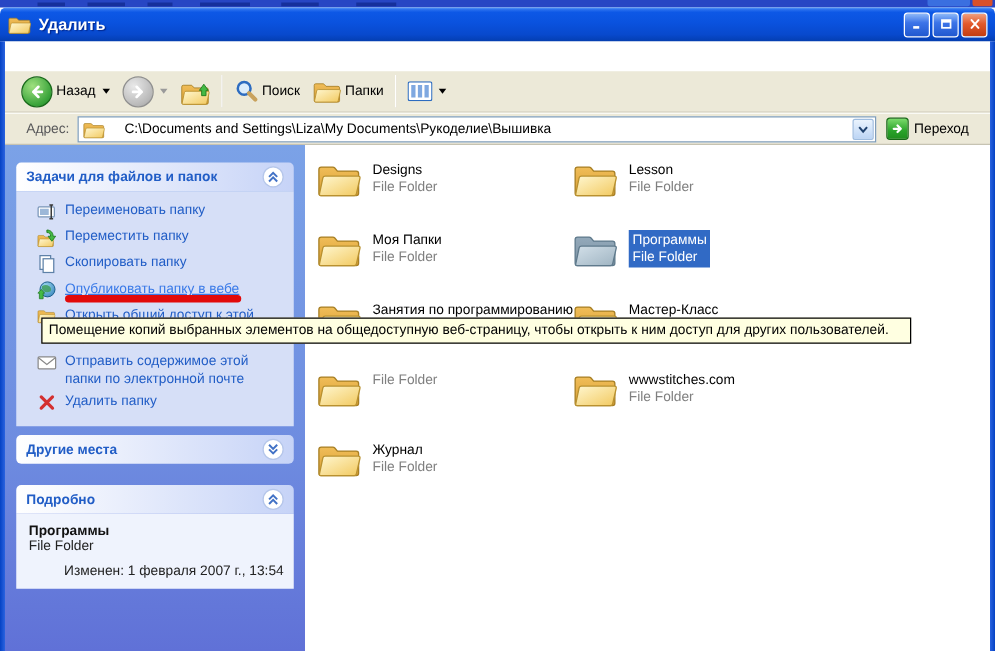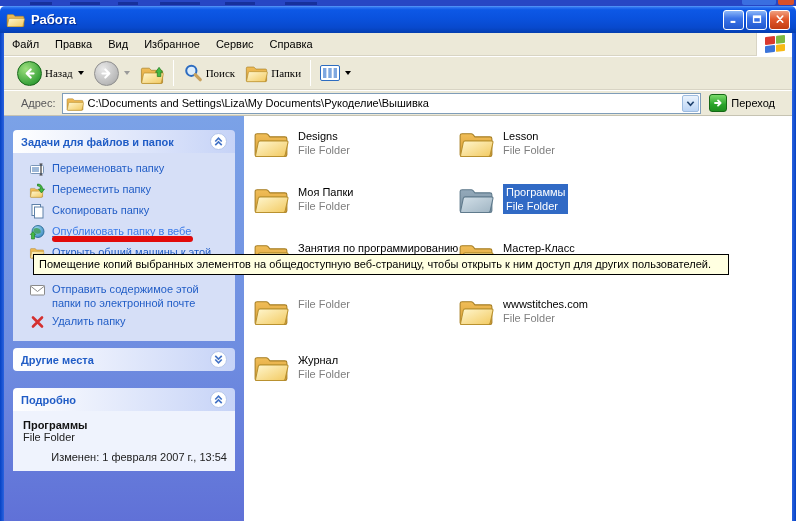--- a/index.html
+++ b/index.html
@@ -28,35 +28,35 @@
 
   
   .menubar { position:absolute; left:4px; top:33px; width:788px; height:23px; background:#ece9d8; border-bottom:1px solid #d8d4c4; display:flex; align-items:center; }
   .menu-item { padding:3px 8px; color:#000; cursor:default; }
   .flagbox { margin-left:auto; width:36px; height:23px; background:#fff; border-left:1px solid #d8d4c4; display:flex; align-items:center; justify-content:center; }
   .flag { width:20px; height:16px; display:grid; grid-template-columns:1fr 1fr; grid-template-rows:1fr 1fr; gap:1px; transform:skewY(-6deg); }
   .flag i { border-radius:1px; }
   .flag .r { background:#d9392e; } .flag .g { background:#7db943; } .flag .b { background:#3b74d9; } .flag .y { background:#f7b916; }
 
   
-  .toolbar { position:absolute; left:4px; top:57px; width:788px; height:33px; background:#ece9d8; border-bottom:1px solid #d8d4c4; display:flex; align-items:center; padding-left:8px;font-family:Liberation Serif, serif; }
+  .toolbar { position:absolute; left:4px; top:57px; width:788px; height:33px; background:#ece9d8; border-bottom:1px solid #d8d4c4; display:flex; align-items:center; padding-left:8px; }
   .tb-group { display:flex; align-items:center; gap:3px; padding:0 5px; }
   .tb-sep { width:1px; height:26px; background:#c9c5b2; border-right:1px solid #fff; margin:0 4px; }
   .circle-btn { width:25px; height:25px; border-radius:50%; display:flex; align-items:center; justify-content:center; }
   .circle-btn.back { background:radial-gradient(circle at 35% 30%,#9fe07f,#39a33a 70%,#1f7f22); border:1px solid #18681a; }
   .circle-btn.fwd { background:radial-gradient(circle at 35% 30%,#e9e9e9,#b9b9b9 70%,#9a9a9a); border:1px solid #8f8f8f; }
   .dd-arrow { width:0; height:0; border-left:3px solid transparent; border-right:3px solid transparent; border-top:4px solid #000; margin-left:2px; }
   .dd-arrow.dis { border-top-color:#9a9a9a; }
   .tb-label { color:#000; }
 
   
   .addressbar { position:absolute; left:4px; top:91px; width:788px; height:25px; background:#ece9d8; border-bottom:1px solid #c6c3b2; display:flex; align-items:center; padding:0 17px; }
   .addr-label { color:#58585a; margin-right:6px; }
   .addr-combo { flex:1; height:21px; background:#fff; border:1px solid #7f9db9; display:flex; align-items:center; padding-left:3px; position:relative; }
-  .addr-text { margin-left:4px; color:#000; white-space:nowrap; overflow:hidden; flex:1; }
+  .addr-text { margin-left:16px; color:#000; white-space:nowrap; overflow:hidden; flex:1; }
   .addr-drop { width:17px; height:17px; margin-right:1px; background:linear-gradient(180deg,#eaf3fd,#bcd5f5); border:1px solid #9ebcdf; border-radius:2px; display:flex; align-items:center; justify-content:center; }
   .go-group { display:flex; align-items:center; gap:4px; margin-left:8px; }
   .go-btn { width:18px; height:18px; border-radius:3px; background:linear-gradient(180deg,#7adb6b,#2aa32a 60%,#1f8f1f); border:1px solid #156815; display:flex; align-items:center; justify-content:center; }
 
   
   .main { position:absolute; left:4px; top:116px; width:788px; height:305px; background:#7f1d1d; }
   .sidebar { position:absolute; left:0; top:0; width:240px; height:405px; background:linear-gradient(180deg,#7ba2e7 0%,#6e8ce0 60%,#6071d7 100%); }
   .panel { position:absolute; left:9px; width:222px; }
   .panel-header { height:23px; border-radius:4px 4px 0 0; background:linear-gradient(90deg,#ffffff 0%,#c6d3f7 100%); display:flex; align-items:center; padding:0 8px; }
   .panel-header .ph-title { color:#215dc6; font-weight:bold; flex:1; }
@@ -138,21 +138,21 @@
     <div class="mark" style="left:225px;width:30px"></div>
     <div class="mark" style="left:285px;width:32px"></div>
     <div class="bg-btn-sliver"></div>
     <div class="bg-close-sliver"></div>
   </div>
 
   <div class="titlebar">
     <svg width="19" height="17" viewBox="0 0 34 28">
         <use href="#sym-folder"></use>
       </svg>
-    <span class="title">Работа</span>
+    <span class="title">Удалить</span>
     <div class="winbtns">
       <div class="winbtn min">
         <svg width="12" height="11" viewBox="0 0 16 16">
             <rect x="3" y="10" width="7" height="3" fill="#fff"></rect>
           </svg>
       </div>
       <div class="winbtn max">
         <svg width="12" height="11" viewBox="0 0 16 16">
             <rect x="3" y="3" width="10" height="9" fill="none" stroke="#fff" stroke-width="2"></rect>
             <rect x="3" y="3" width="10" height="3" fill="#fff"></rect>
@@ -162,36 +162,20 @@
         <svg width="12" height="11" viewBox="0 0 16 16">
             <path d="M4 3 L12 12 M12 3 L4 12" stroke="#fff" stroke-width="2.4" stroke-linecap="round"></path>
           </svg>
       </div>
     </div>
   </div>
 
   <div class="border-left"></div>
   <div class="border-right"></div>
 
-  <div class="menubar">
-    <span class="menu-item">Файл</span>
-    <span class="menu-item">Правка</span>
-    <span class="menu-item">Вид</span>
-    <span class="menu-item">Избранное</span>
-    <span class="menu-item">Сервис</span>
-    <span class="menu-item">Справка</span>
-    <div class="flagbox">
-      <div class="flag">
-          <i class="r"></i>
-          <i class="g"></i>
-          <i class="b"></i>
-          <i class="y"></i>
-        </div>
-    </div>
-  </div>
 
   <div class="toolbar">
     <div class="tb-group">
       <div class="circle-btn back">
         <svg width="13" height="13" viewBox="0 0 16 16">
             <path d="M9.5 3 L4.5 8 L9.5 13 M4.5 8 H13" fill="none" stroke="#fff" stroke-width="2.6" stroke-linecap="round" stroke-linejoin="round"></path>
           </svg>
       </div>
       <span class="tb-label">Назад</span>
       <span class="dd-arrow"></span>
@@ -301,21 +285,21 @@
               <path d="M4 5 Q7 3 10 5 Q12 6.5 11 9 Q8 10.5 5.5 9 Q3.5 7 4 5Z" fill="#3f9e5b" opacity="0.85"></path>
               <path d="M2 15 L2 10.5 L0.8 10.5 L3.5 7.5 L6.2 10.5 L5 10.5 L5 15 Z" fill="#44b944" stroke="#1f7a1f" stroke-width="0.6"></path>
             </svg>
             <a class="task-link hovered">Опубликовать папку в вебе</a>
           </div>
           <div class="task-item">
             <svg class="t-icon" viewBox="0 0 16 16">
               <use href="#sym-folder" width="15" height="13" y="1"></use>
               <path d="M3 13 Q6 10.5 10 11.5 L13 12.5 Q14 13 13 13.8 L8 14.5 Q4.5 14.5 3 13 Z" fill="#f0d0b0" stroke="#b08a5a" stroke-width="0.7"></path>
             </svg>
-            <a class="task-link">Открыть общий машины к этой</a>
+            <a class="task-link">Открыть общий доступ к этой</a>
           </div>
           <div class="task-item email-gap">
             <svg class="t-icon" viewBox="0 0 16 16">
               <rect x="1" y="3.5" width="14" height="9.5" rx="0.8" fill="#fff" stroke="#8a8a8a"></rect>
               <path d="M1 4 L8 9.5 L15 4" fill="none" stroke="#8a8a8a"></path>
             </svg>
             <a class="task-link" style="max-width:165px;display:inline-block">Отправить содержимое этой папки по электронной почте</a>
           </div>
           <div class="task-item">
             <svg class="t-icon" viewBox="0 0 16 16">

